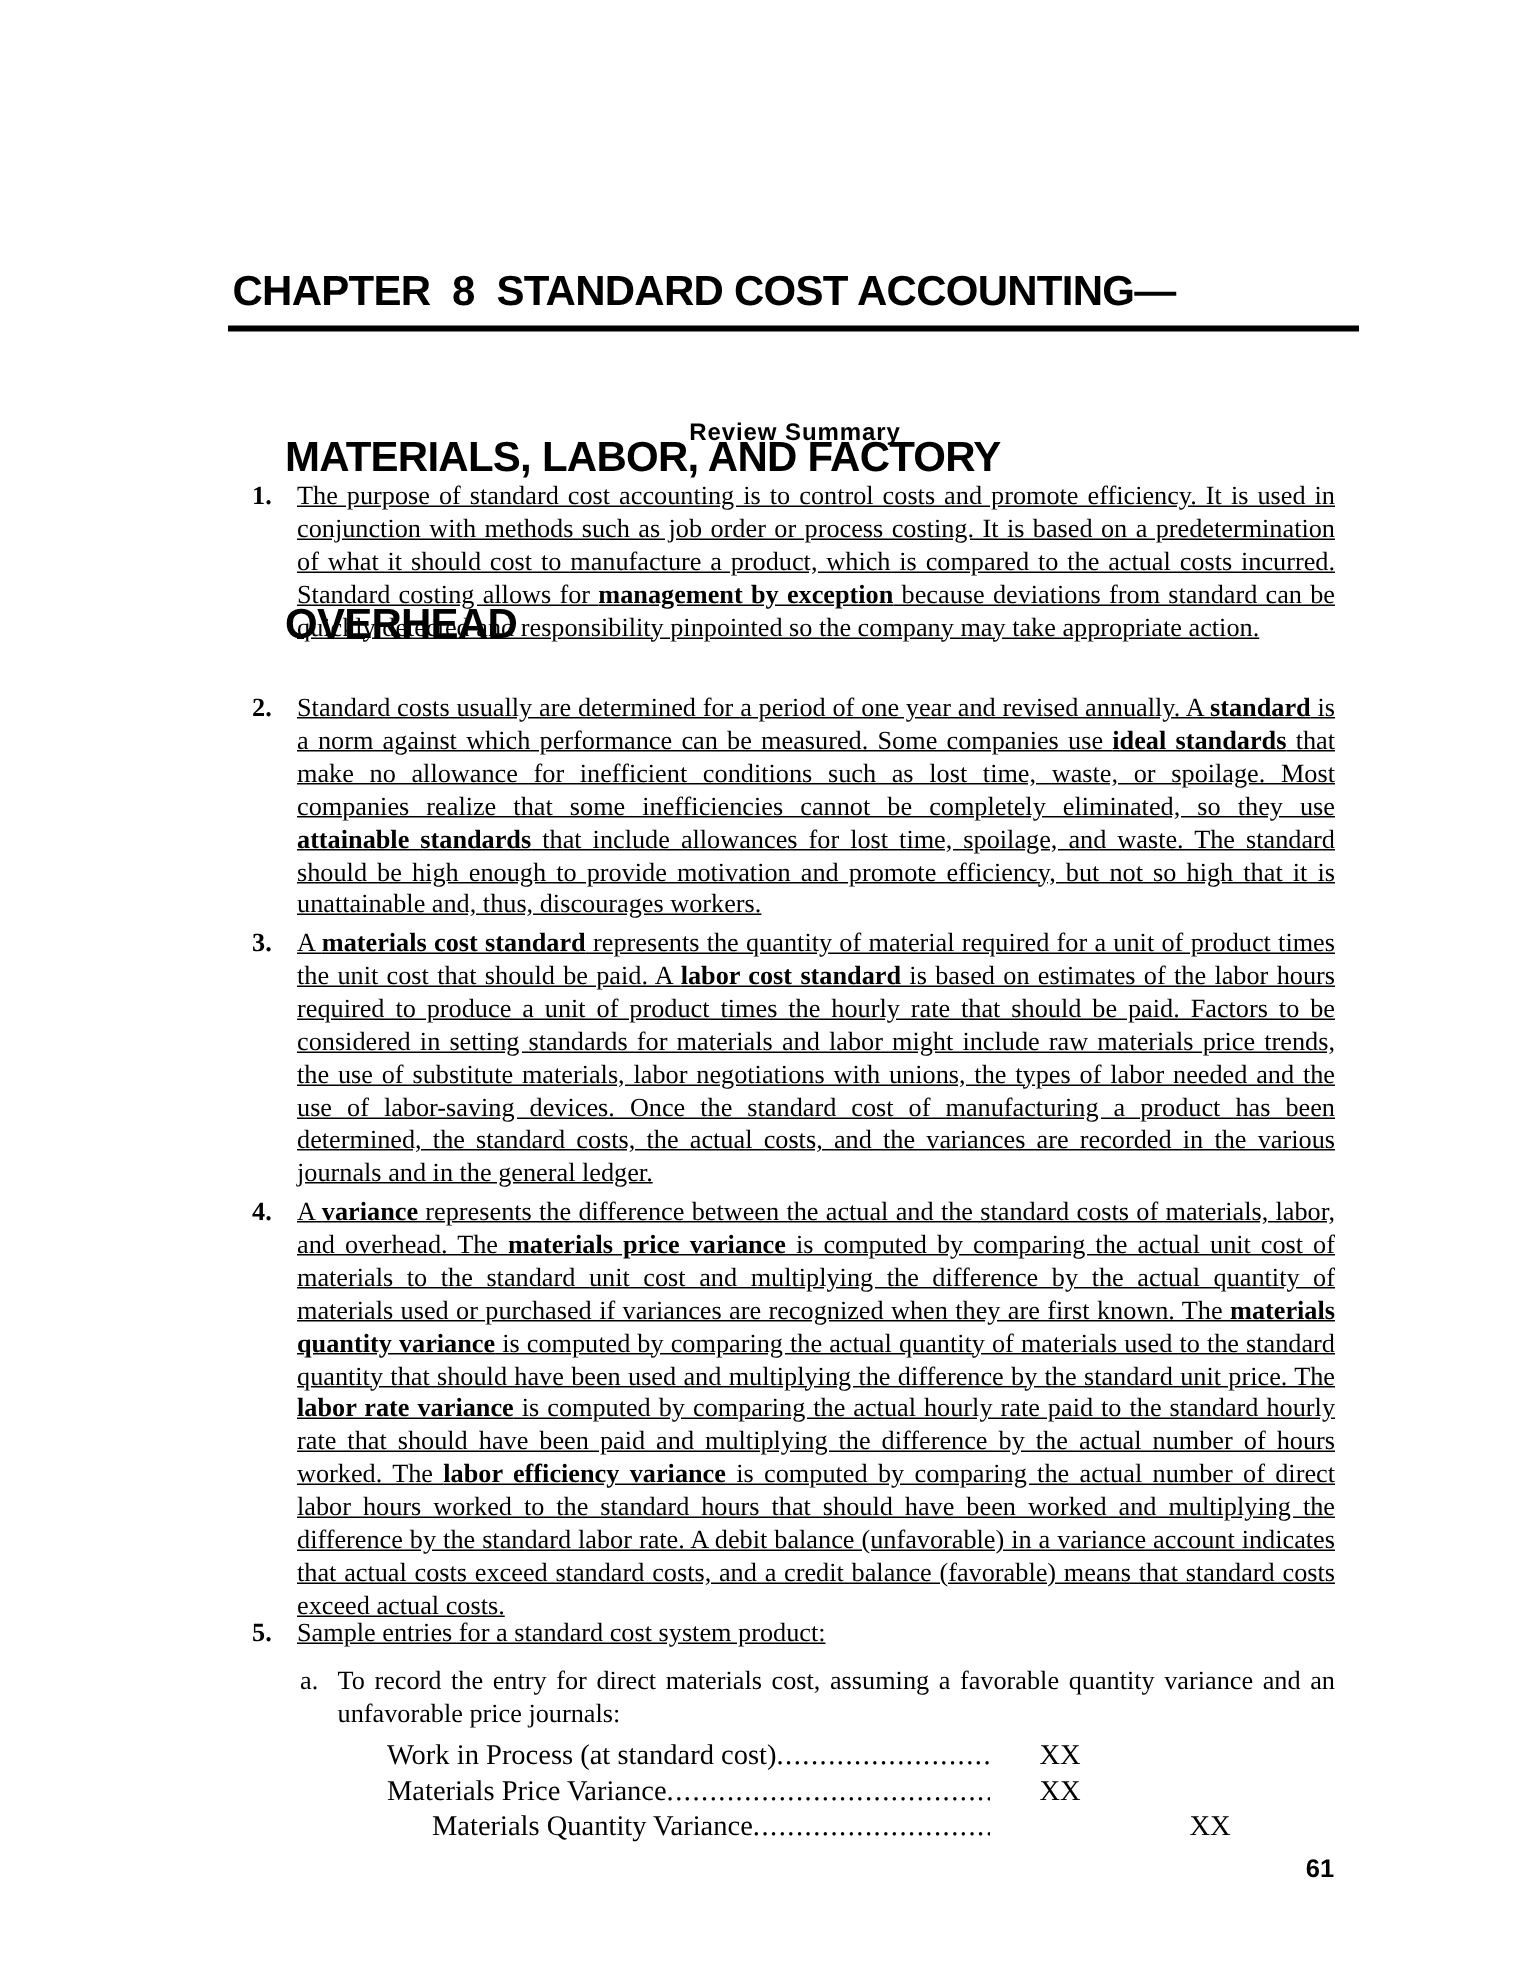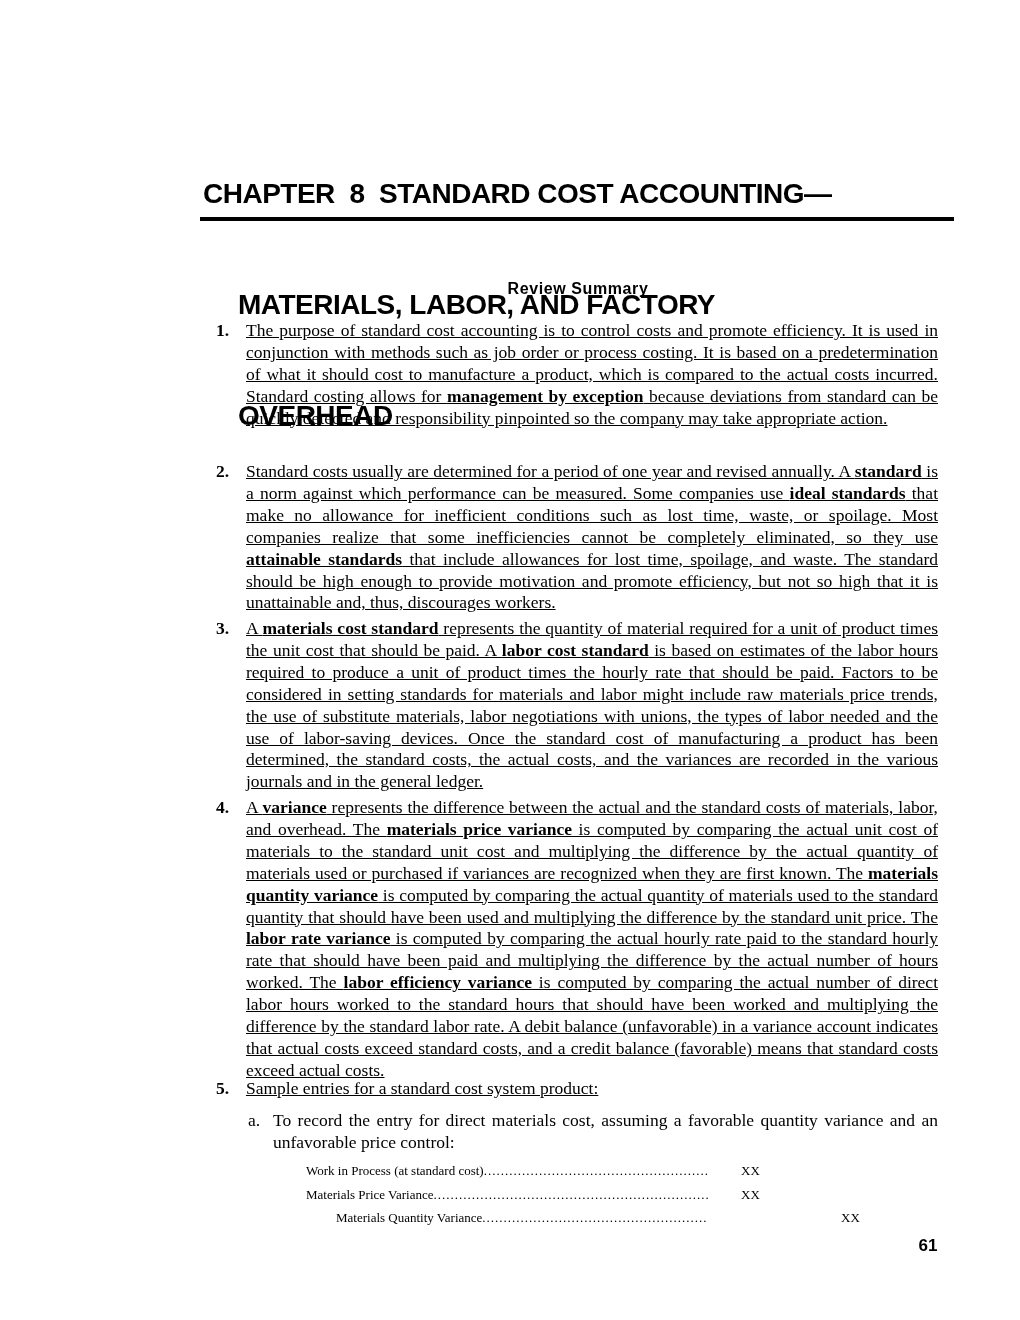--- a/index.html
+++ b/index.html
@@ -4,21 +4,21 @@
 <style>
   html,body{margin:0;padding:0;}
   body{
     width:1020px;height:1320px;
     background:#ffffff;
     position:relative;
     font-family:"Liberation Serif", serif;
     color:#000;
     overflow:hidden;
   }
-  .abs{position:absolute;margin-left:48px;}
+  .abs{position:absolute;}
 
   
   .chapter-title{
     left:155px;top:101px;width:760px;
     font-family:"Liberation Sans", sans-serif;
     font-weight:bold;
     font-size:28px;line-height:37px;
     letter-spacing:-0.5px;
     white-space:pre;
     color:#000;
@@ -64,21 +64,21 @@
     left:200px;width:690px;
     font-size:17.5px;line-height:21.9px;
   }
   .sub-a{top:1110px;}
   .sub-item .sub-label{position:absolute;left:0;top:0;}
   .sub-item .sub-text{margin-left:25px;width:665px;text-align:justify;}
 
   
   .journal{
     left:258px;top:1159px;width:600px;
-    font-size:13px;line-height:23.5px;
+    font-size:19px;line-height:23.5px;
   }
   .journal .jrow{display:flex;height:23.5px;}
   .journal .nl{width:435px;display:flex;min-width:435px;}
   .journal .account{white-space:nowrap;}
   .journal .leader{flex:1;overflow:hidden;white-space:nowrap;margin-right:33px;letter-spacing:1px;}
   .journal .debit{width:100px;min-width:100px;}
   .journal .credit{width:60px;min-width:60px;}
   .journal .ind .account{padding-left:30px;}
 
   
@@ -119,21 +119,21 @@
     <span class="item-number">4.</span>
     <div class="item-text"><span>A </span><span class="b">variance</span><span> represents the difference between the actual and the standard costs of materials, labor, and overhead. The </span><span class="b">materials price variance</span><span> is computed by comparing the actual unit cost of materials to the standard unit cost and multiplying the difference by the actual quantity of materials used or purchased if variances are recognized when they are first known. The </span><span class="b">materials quantity variance</span><span> is computed by comparing the actual quantity of materials used to the standard quantity that should have been used and multiplying the difference by the standard unit price. The </span><span class="b">labor rate variance</span><span> is computed by comparing the actual hourly rate paid to the standard hourly rate that should have been paid and multiplying the difference by the actual number of hours worked. The </span><span class="b">labor efficiency variance</span><span> is computed by comparing the actual number of direct labor hours worked to the standard hours that should have been worked and multiplying the difference by the standard labor rate. A debit balance (unfavorable) in a variance account indicates that actual costs exceed standard costs, and a credit balance (favorable) means that standard costs exceed actual costs.</span></div>
   </div>
 <div class="abs review-item p5">
     <span class="item-number">5.</span>
     <div class="item-text"><span>Sample entries for a standard cost system product:</span></div>
   </div>
 
 <div class="abs sub-item sub-a">
   <span class="sub-label">a.</span>
-  <div class="sub-text">To record the entry for direct materials cost, assuming a favorable quantity variance and an unfavorable price control:</div>
+  <div class="sub-text">To record the entry for direct materials cost, assuming a favorable quantity variance and an unfavorable price journals:</div>
 </div>
 
 <div class="abs journal">
     <div class="jrow">
       <div class="nl">
         <span class="account">Work in Process (at standard cost)</span>
         <span class="leader">........................................................................................................................</span>
       </div>
       <div class="debit">XX</div>
       <div class="credit"></div>

